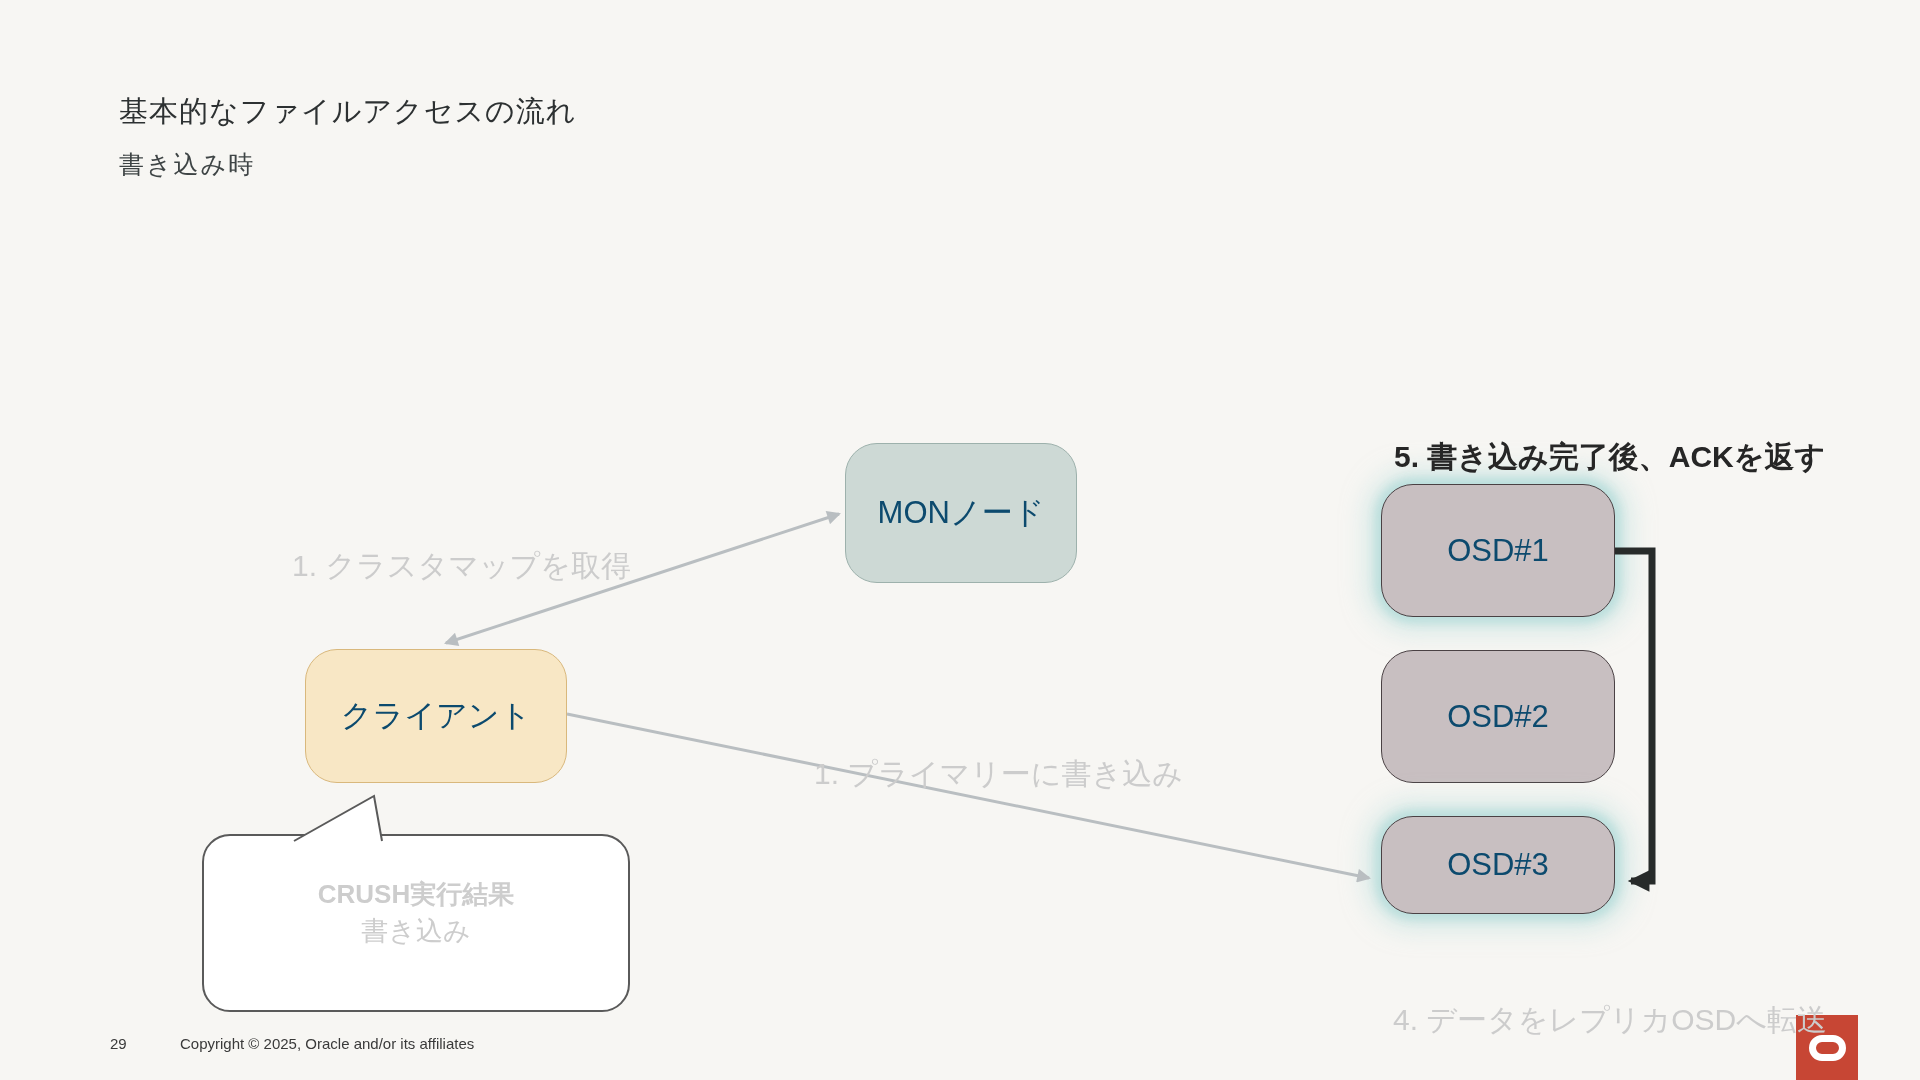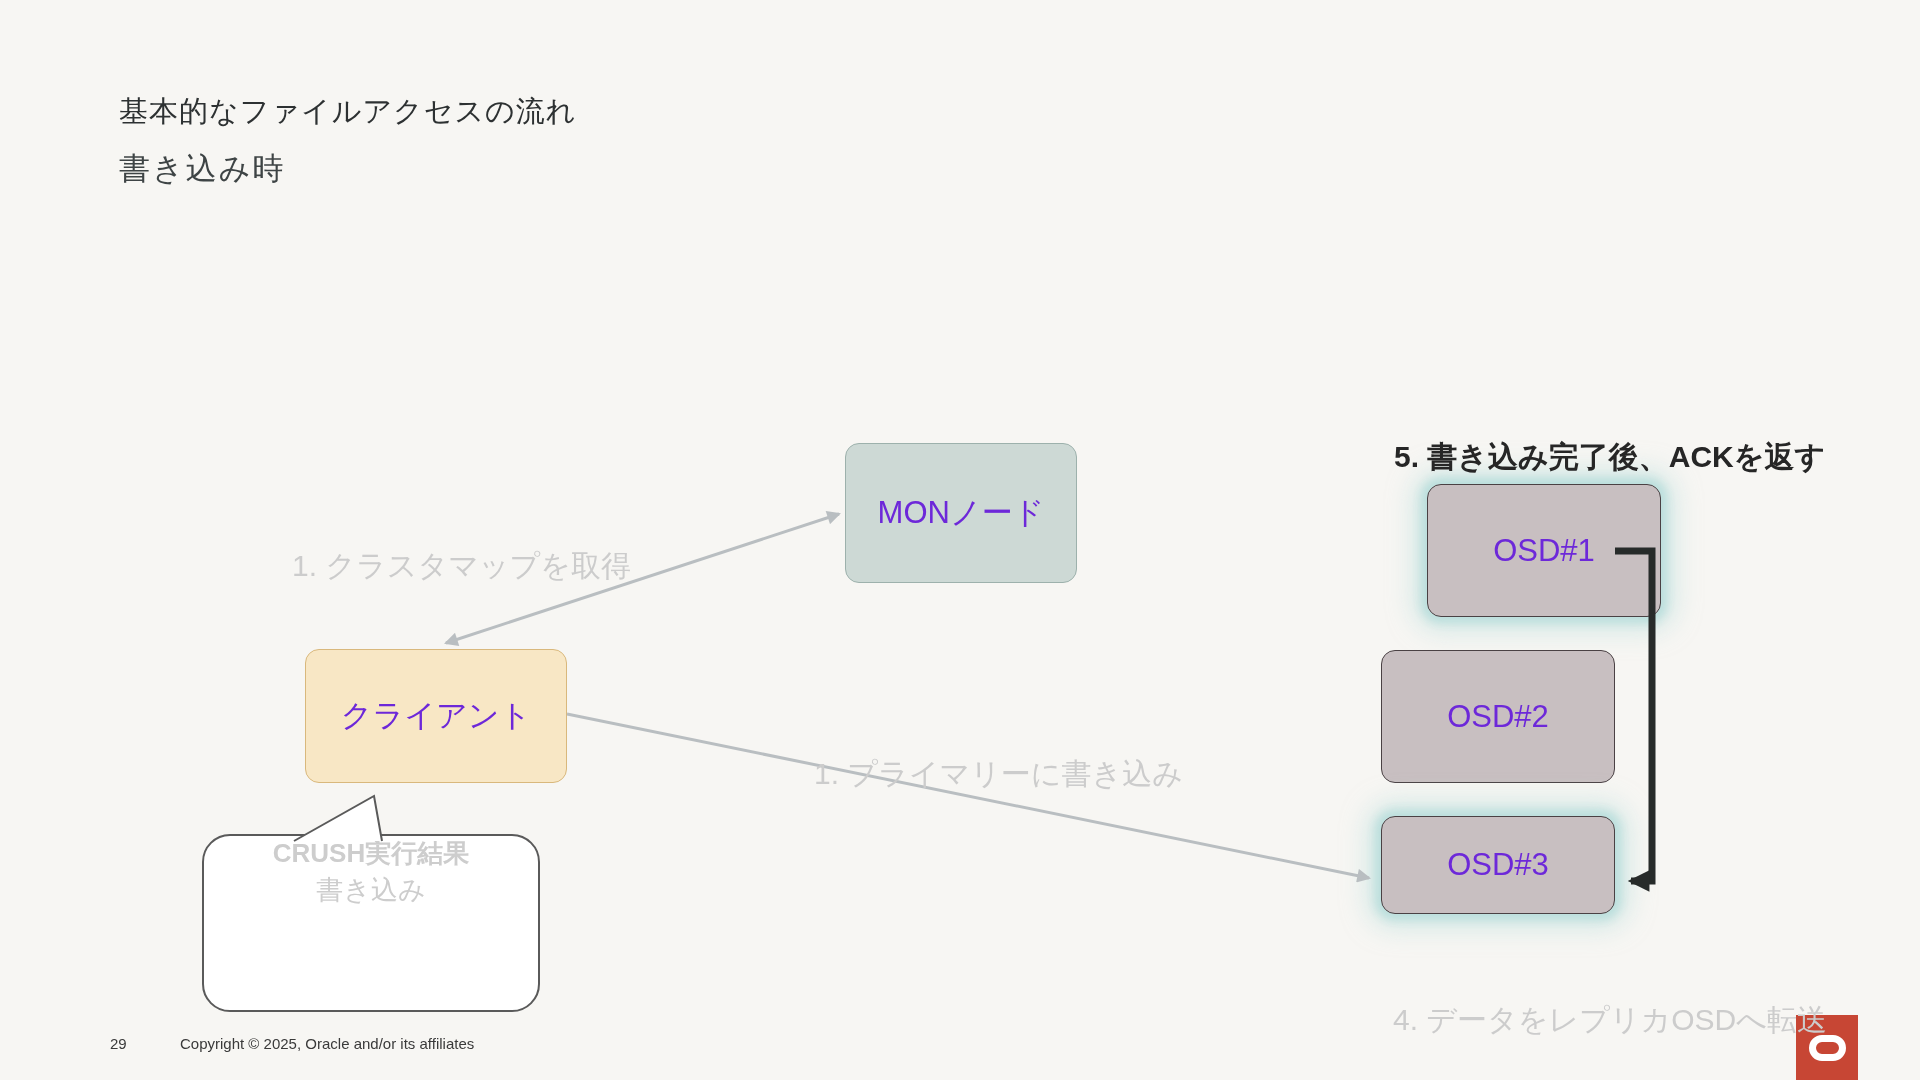--- a/index.html
+++ b/index.html
@@ -19,52 +19,52 @@
     font-family:"Liberation Sans","DejaVu Sans",sans-serif;
     position:relative;
   }
   .abs{position:absolute;}
   
   .slide-title{
     left:119px; top:92px; font-size:29px; font-weight:normal;
     color:var(--title_color); letter-spacing:1px; z-index:2;
   }
   .slide-subtitle{
-    left:119px; top:148px; font-size:31px; font-weight:400;
+    left:119px; top:148px; font-size:25px; font-weight:400;
     color:var(--subtitle_color); letter-spacing:2px; z-index:2;
   }
   
   .node{
     display:flex; align-items:center; justify-content:center;
-    border-radius:14px; font-size:31px; color:#6d28d9; z-index:1;
+    border-radius:32px; font-size:31px; color:#0c4a6e; z-index:1;
   }
   .node-mon{left:845px; top:443px; width:232px; height:140px;
     background:var(--mon_fill); border:1.5px solid var(--mon_border);}
   .node-client{left:305px; top:649px; width:262px; height:134px;
     background:var(--client_fill); border:1.5px solid var(--client_border);}
   .node-osd{width:234px; height:133px; left:1381px;
     background:var(--osd_fill); border:1.5px solid var(--osd_border);}
-  .node-osd1{top:484px;margin-left:46px;}
+  .node-osd1{top:484px;}
   .node-osd2{top:650px;}
   .node-osd3{top:816px; height:98px;}
   .glow{
     box-shadow:0 0 9px 6px rgba(186,222,220,.95), 0 0 24px 15px rgba(186,222,220,.55);
   }
   
   .step-label{font-size:30px; color:var(--dim_text); z-index:6; white-space:nowrap;margin-top:30px;}
   .step-1{left:292px; top:516px;}
   .step-3{left:814px; top:724px;}
   .step-4{left:1393px; top:970px;}
   .step-5{left:1394px; top:407px; font-weight:bold; color:var(--active_text);}
   
   .callout{
-    left:202px; top:834px; width:338px; height:178px;
+    left:202px; top:834px; width:428px; height:178px;
     background:#ffffff; border:2px solid var(--callout_border);
     border-radius:28px; z-index:1;
-    display:flex; flex-direction:column; align-items:center; 
+    display:flex; flex-direction:column; align-items:center; justify-content:center;
     color:var(--callout_text); font-size:27px; line-height:1.38; text-align:center;
     padding-bottom:18px;
   }
   .callout .c-title{font-weight:bold; font-size:26px;}
   
   svg.overlay{left:0; top:0; z-index:5; pointer-events:none;}
   .gray-line{stroke:var(--gray_arrow); stroke-width:3; fill:none;}
   .black-line{stroke:var(--black_arrow); stroke-width:7; fill:none; stroke-linejoin:miter;}
   .m-gray{fill:var(--gray_arrow);}
   .m-black{fill:var(--black_arrow);}

